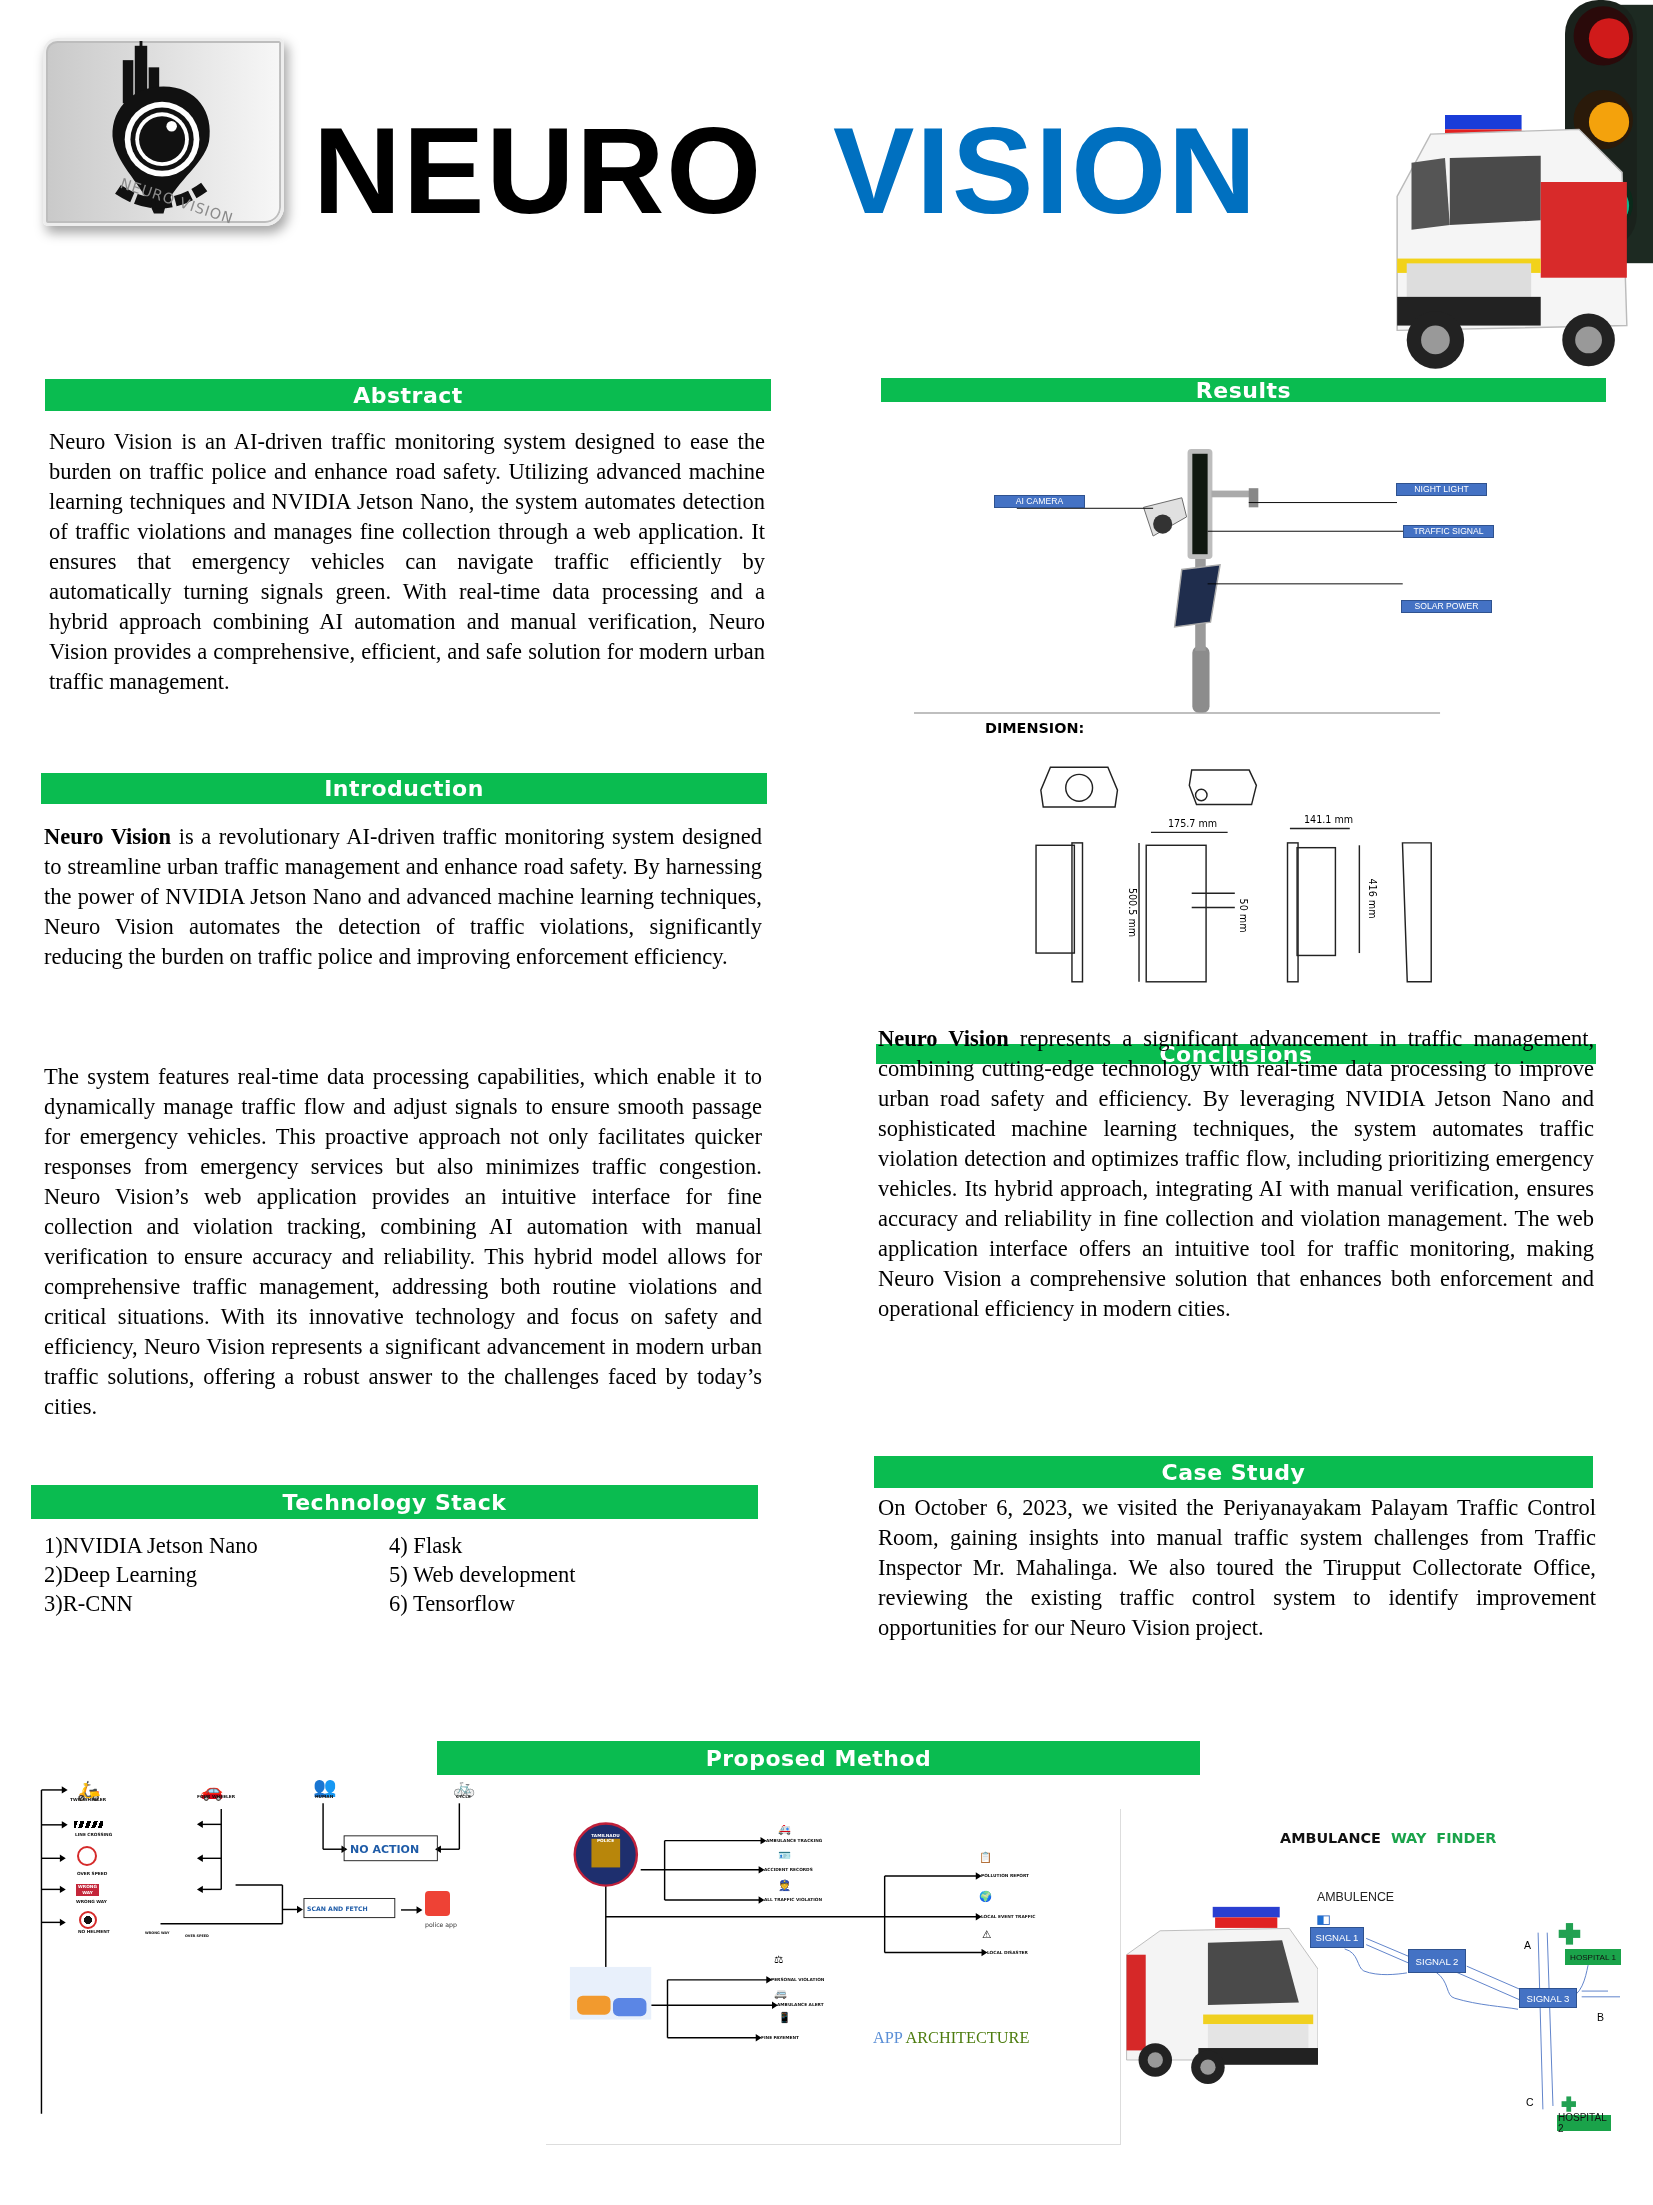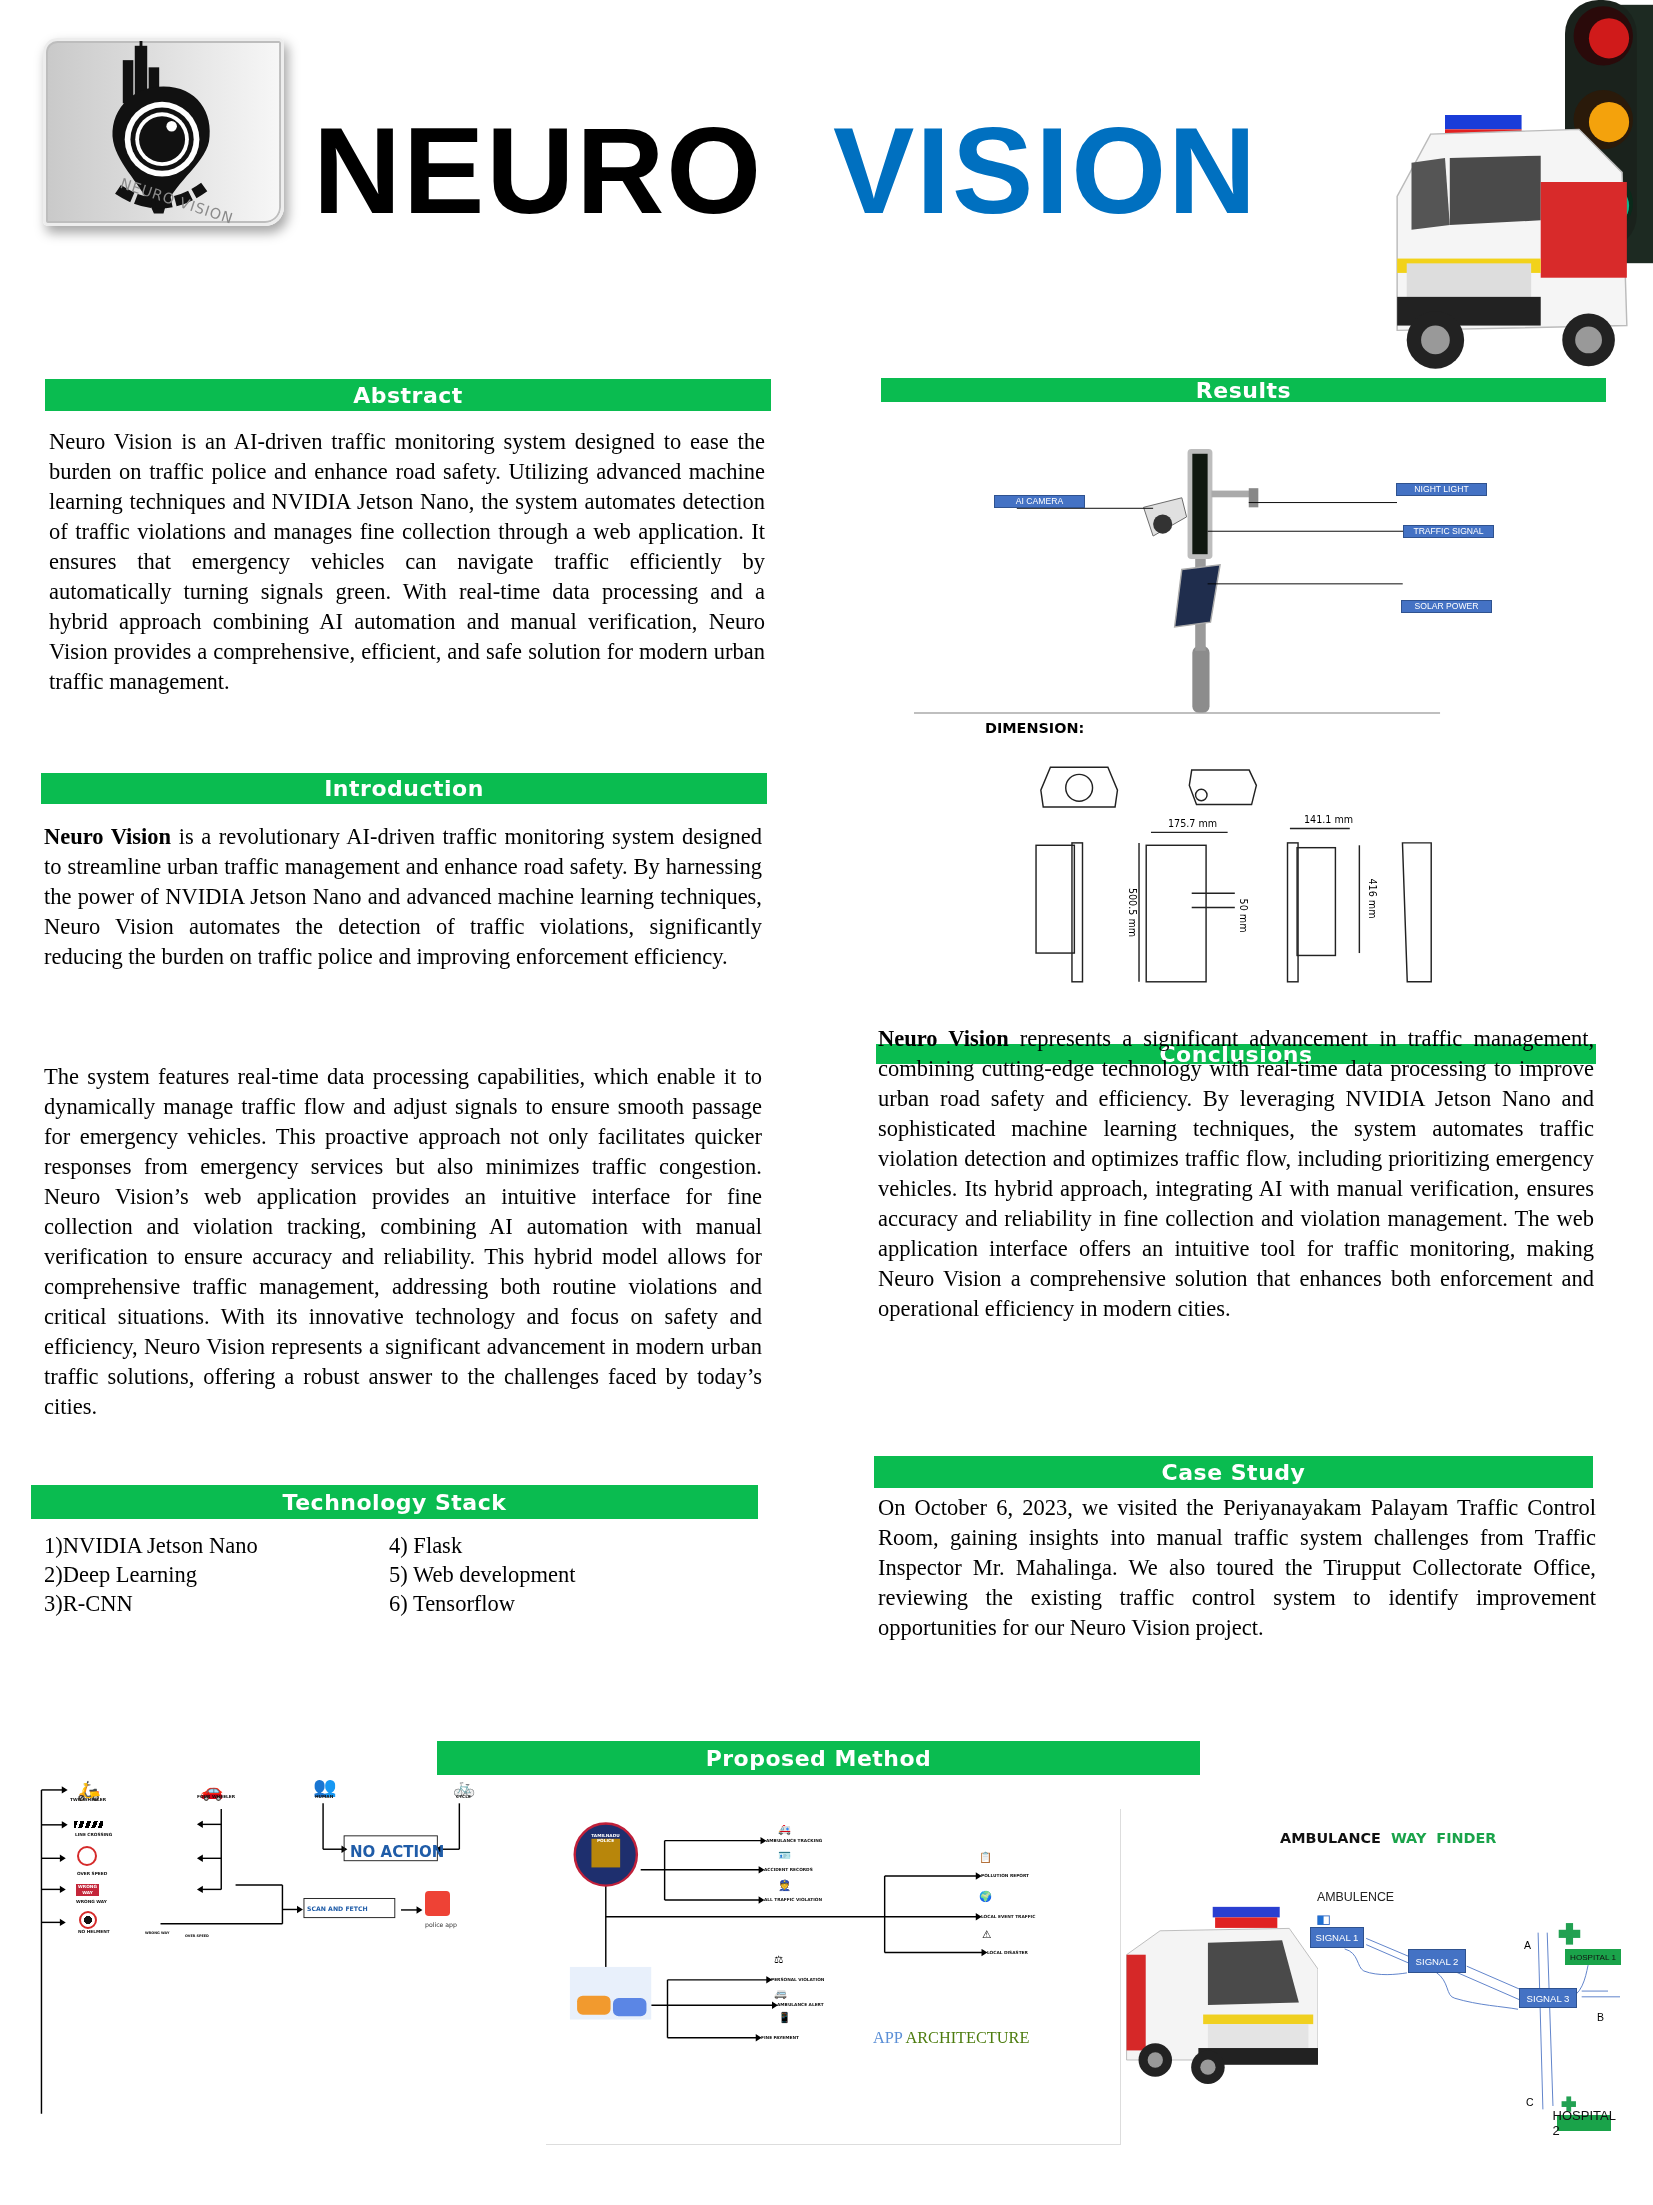--- a/index.html
+++ b/index.html
@@ -208,21 +208,21 @@
   <div class="abs" style="left:396px;top:168px;width:25px;height:25px;background:#ee4235;border-radius:3.8px;"></div>
   
   <div class="small-cap" style="left:41px;top:74px;font-size:4.3px;">TWO WHEELER</div>
   <div class="small-cap" style="left:168px;top:71px;font-size:4.3px;">FOUR WHEELER</div>
   <div class="small-cap" style="left:286px;top:71px;font-size:4.3px;">HUMAN</div>
   <div class="small-cap" style="left:427px;top:71px;font-size:4.3px;">CYCLE</div>
   <div class="small-cap" style="left:46px;top:109px;font-size:4.3px;">LINE CROSSING</div>
   <div class="small-cap" style="left:48px;top:148px;font-size:4.3px;">OVER SPEED</div>
   <div class="small-cap" style="left:47px;top:176px;font-size:4.3px;">WRONG WAY</div>
   <div class="small-cap" style="left:49px;top:206px;font-size:4.3px;">NO HELMENT</div>
-  <div class="abs" style="left:321px;top:120px;font-family:'DejaVu Sans',sans-serif;font-weight:bold;font-size:15px;color:#1f5ca8;">NO ACTION</div>
+  <div class="abs" style="left:321px;top:120px;font-family:'DejaVu Sans',sans-serif;font-weight:bold;font-size:11px;color:#1f5ca8;">NO ACTION</div>
   <div class="abs" style="left:278px;top:182px;font-family:'DejaVu Sans',sans-serif;font-weight:bold;font-size:6.2px;color:#1f5ca8;">SCAN AND FETCH</div>
   <div class="abs" style="left:396px;top:198px;font-family:'DejaVu Sans',sans-serif;font-size:6.2px;color:#333;">police app</div>
   <div class="small-cap" style="left:116px;top:208px;font-size:3.4px;">WRONG WAY</div>
   <div class="small-cap" style="left:156px;top:211px;font-size:3.4px;">OVER SPEED</div>
 </div>
 
 <div class="abs" style="left:546px;top:1809px;width:574px;height:335px;border-right:1px solid #ddd;border-bottom:1px solid #ddd;">
   <svg width="574" height="335" viewBox="0 0 1200 700">
     <g stroke="#000" stroke-width="3" fill="#000">
       <line x1="248" y1="66" x2="248" y2="190"></line>
@@ -306,21 +306,21 @@
       <rect x="952" y="238" width="15" height="45"></rect>
         <rect x="937" y="252" width="45" height="17"></rect>
       <rect x="953" y="600" width="10" height="32"></rect>
         <rect x="943" y="610" width="30" height="12"></rect>
     </g>
   </svg>
   <div class="lbl-blue" style="left:200px;top:118px;width:52px;height:19px;font-size:9.6px;">SIGNAL 1</div>
   <div class="lbl-blue" style="left:298px;top:140px;width:56px;height:22px;font-size:9.6px;">SIGNAL 2</div>
   <div class="lbl-blue" style="left:409px;top:179px;width:56px;height:18px;font-size:9.6px;">SIGNAL 3</div>
   <div class="lbl-blue" style="left:455px;top:140px;width:54px;height:14.4px;font-size:8.1px;background:#1aa34a;border-color:#1aa34a;color:#111;">HOSPITAL 1</div>
-  <div class="lbl-blue" style="left:447px;top:306px;width:52px;height:14.4px;font-size:13px;background:#1aa34a;border-color:#1aa34a;color:#111;">HOSPITAL 2</div>
+  <div class="lbl-blue" style="left:447px;top:306px;width:52px;height:14.4px;font-size:10px;background:#1aa34a;border-color:#1aa34a;color:#111;">HOSPITAL 2</div>
   <div class="abs" style="left:414px;top:130px;font-family:'Liberation Sans',sans-serif;font-size:10.5px;">A</div>
   <div class="abs" style="left:487px;top:202px;font-family:'Liberation Sans',sans-serif;font-size:10.5px;">B</div>
   <div class="abs" style="left:416px;top:287px;font-family:'Liberation Sans',sans-serif;font-size:10.5px;">C</div>
 
   <svg class="abs" style="left:6.7px;top:93px;" width="201" height="182" viewBox="0 0 420 380">
     <rect x="200" y="10" width="140" height="22" fill="#2a3fd1"></rect>
     <rect x="205" y="32" width="130" height="22" fill="#e02222"></rect>
     <path d="M20 110 L90 60 L360 55 L420 140 L420 330 L20 330 Z" fill="#f4f4f4" stroke="#bbb" stroke-width="2"></path>
     <rect x="20" y="110" width="40" height="200" fill="#d62828"></rect>
     <path d="M190 85 L345 80 L380 210 L190 215 Z" fill="#4a4a4a"></path>

